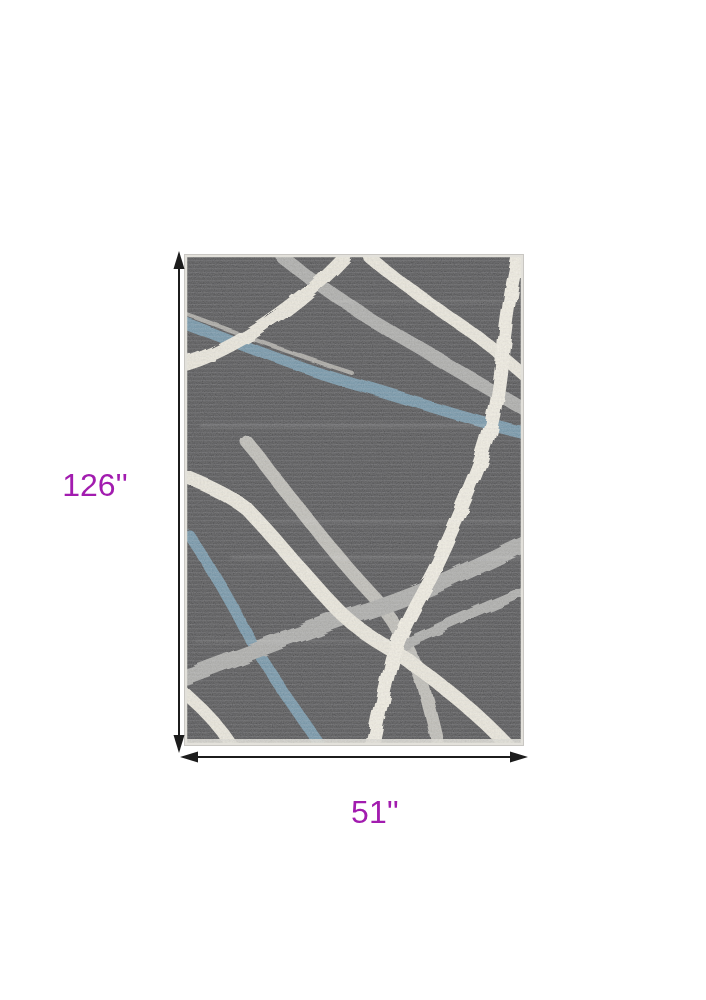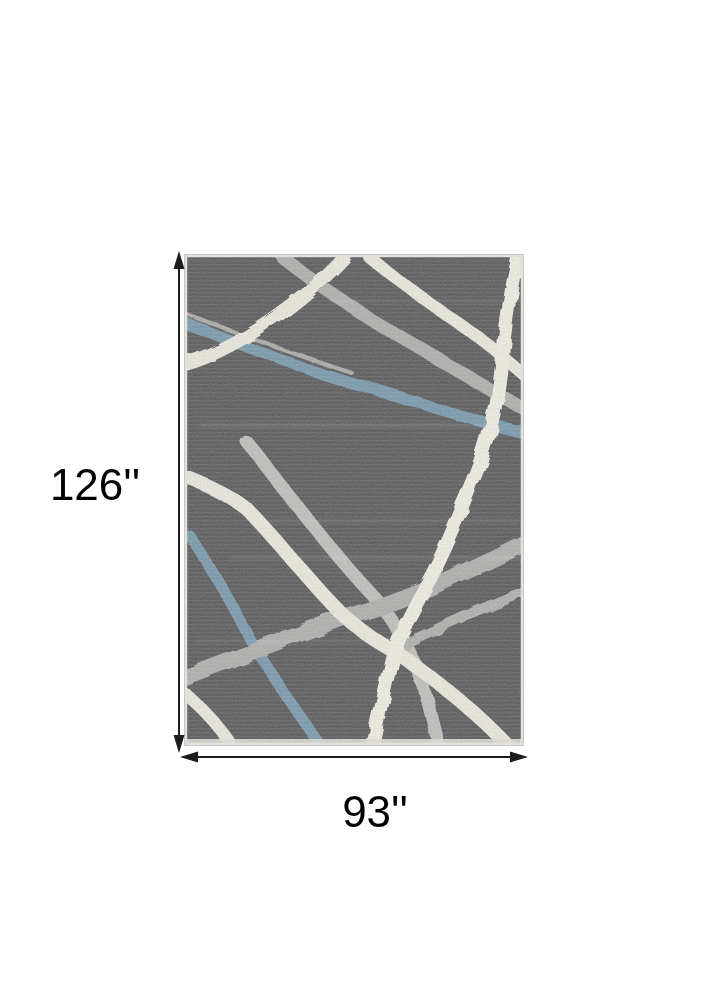--- a/index.html
+++ b/index.html
@@ -17,22 +17,22 @@
     background: #ffffff;
     overflow: hidden;
   }
   .canvas svg {
     position: absolute;
     left: 0;
     top: 0;
   }
   .dim-label {
     position: absolute;
-    color: #000000;
-    font-size: 44px;
+    color: #a21caf;
+    font-size: 32px;
     line-height: 36px;
     text-align: center;
     white-space: nowrap;
     user-select: none;
   }
   .dim-label.h { left: 35px;  top: 467px; width: 120px; }
   .dim-label.w { left: 313px; top: 794px; width: 124px; }
 </style>
 </head>
 <body>
@@ -143,14 +143,14 @@
 
     <g fill="#1c1c1c">
       <polygon points="179,251 173.5,269 184.5,269"></polygon>
       <polygon points="179,753 173.5,735 184.5,735"></polygon>
       <polygon points="180,757 198,751.5 198,762.5"></polygon>
       <polygon points="528,757 510,751.5 510,762.5"></polygon>
     </g>
   </svg>
 
   <div class="dim-label h">126''</div>
-  <div class="dim-label w">93''</div>
+  <div class="dim-label w">51''</div>
 </div>
 
 </body></html>

